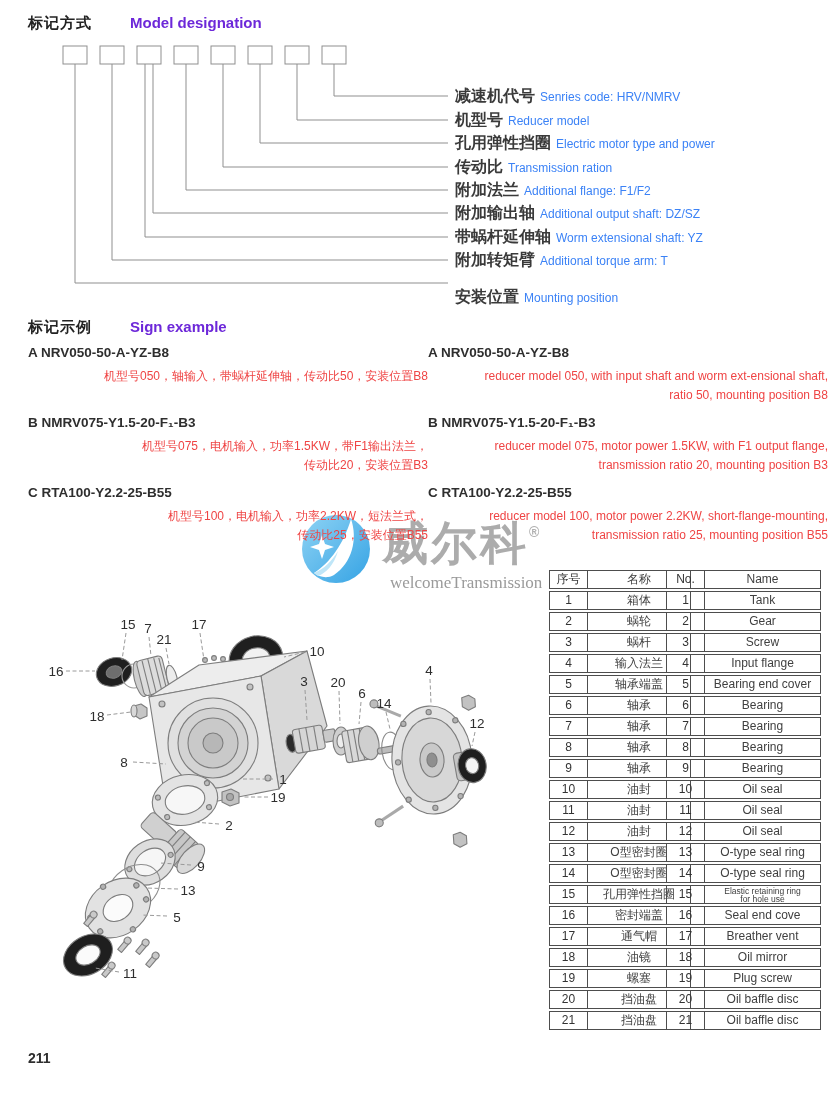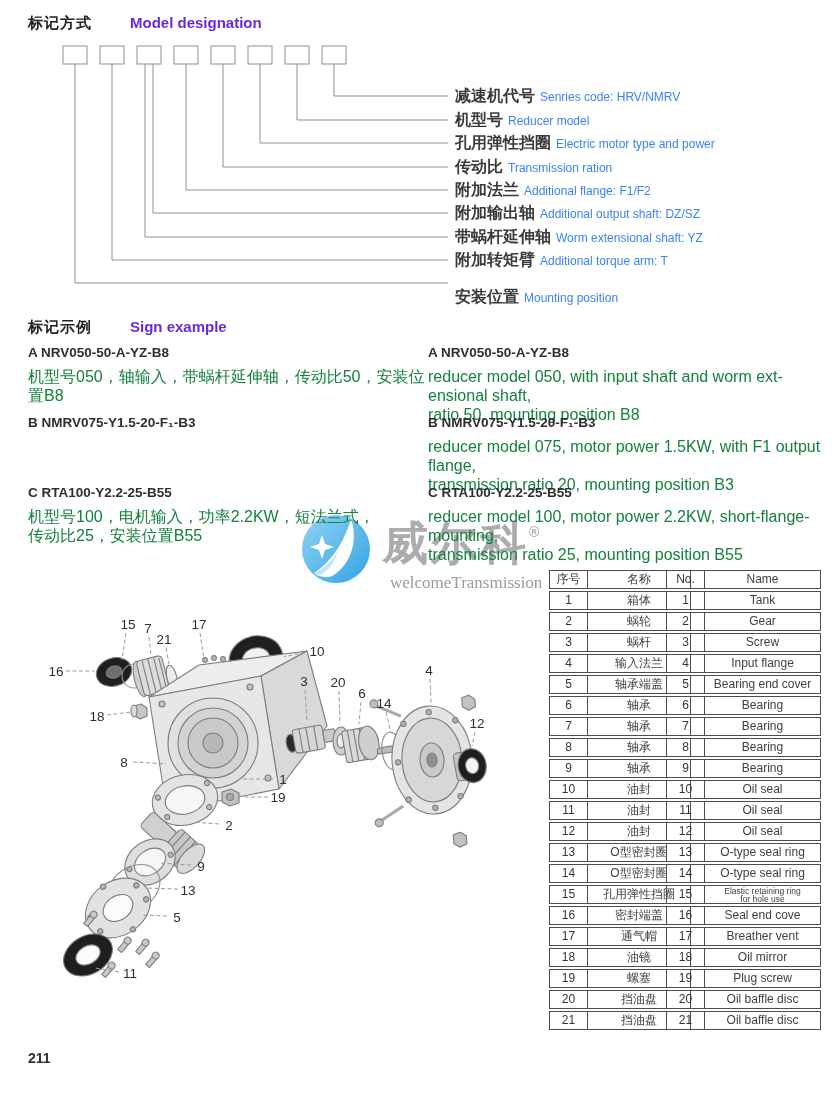--- a/index.html
+++ b/index.html
@@ -11,21 +11,21 @@
   .sec-head .en{font-weight:bold;font-size:15px;color:#6d28d9;margin-left:26px;}
   
   #designation-svg, #diagram-svg{position:absolute;left:0;top:0;width:840px;height:1120px;z-index:1;}
   
   .des-label{position:absolute;left:455px;height:18px;line-height:18px;white-space:nowrap;z-index:2;}
   .des-label .cn{font-weight:bold;font-size:16px;color:#3a3a3a;}
   .des-label .en{font-size:12px;color:#3b82f6;margin-left:5px;}
   
   .ex-block{position:absolute;z-index:2;}
   .ex-code{font-weight:bold;font-size:13.5px;color:#2e2e2e;margin-bottom:7px;white-space:nowrap;}
-  .ex-desc{font-size:16px;color:#15803d;line-height:19px;white-space:pre-line;}
+  .ex-desc{font-size:12px;color:#ef4444;line-height:19px;white-space:pre-line;text-align:right;}
   
   .watermark{position:absolute;left:298px;top:504px;z-index:0;display:flex;align-items:center;}
   .wm-text{margin-left:4px;}
   .wm-cn{font-size:46px;font-weight:bold;color:#acacac;letter-spacing:3px;line-height:56px;white-space:nowrap;}
   .wm-reg{font-size:14px;color:#b0b0b0;vertical-align:22px;letter-spacing:0;}
   .wm-en{font-family:"Liberation Serif",serif;font-size:17px;color:#9a9a9a;margin-top:2px;margin-left:8px;white-space:nowrap;}
   
   .ptable{position:absolute;top:570px;z-index:2;}
   .ptable .row{display:flex;border:1px solid #4d4d4d;margin-bottom:2px;background:transparent;height:17px;}
   .ptable .c1{width:37px;border-right:1px solid #4d4d4d;text-align:center;font-size:12px;line-height:17px;color:#333;}
@@ -83,20 +83,22 @@
     <span class="en">Sign example</span>
   </div>
 
   <div id="examples-left">
       <div class="ex-block" style="left: 28px; top: 345px; width: 400px;">
         <div class="ex-code">A  NRV050-50-A-YZ-B8</div>
         <div class="ex-desc">机型号050，轴输入，带蜗杆延伸轴，传动比50，安装位置B8</div>
       </div>
       <div class="ex-block" style="left: 28px; top: 415px; width: 400px;">
         <div class="ex-code">B  NMRV075-Y1.5-20-F₁-B3</div>
+        <div class="ex-desc">机型号075，电机输入，功率1.5KW，带F1输出法兰，
+传动比20，安装位置B3</div>
       </div>
       <div class="ex-block" style="left: 28px; top: 485px; width: 400px;">
         <div class="ex-code">C  RTA100-Y2.2-25-B55</div>
         <div class="ex-desc">机型号100，电机输入，功率2.2KW，短法兰式，
 传动比25，安装位置B55</div>
       </div>
     </div>
   <div id="examples-right">
       <div class="ex-block" style="left: 428px; top: 345px; width: 400px;">
         <div class="ex-code">A  NRV050-50-A-YZ-B8</div>

